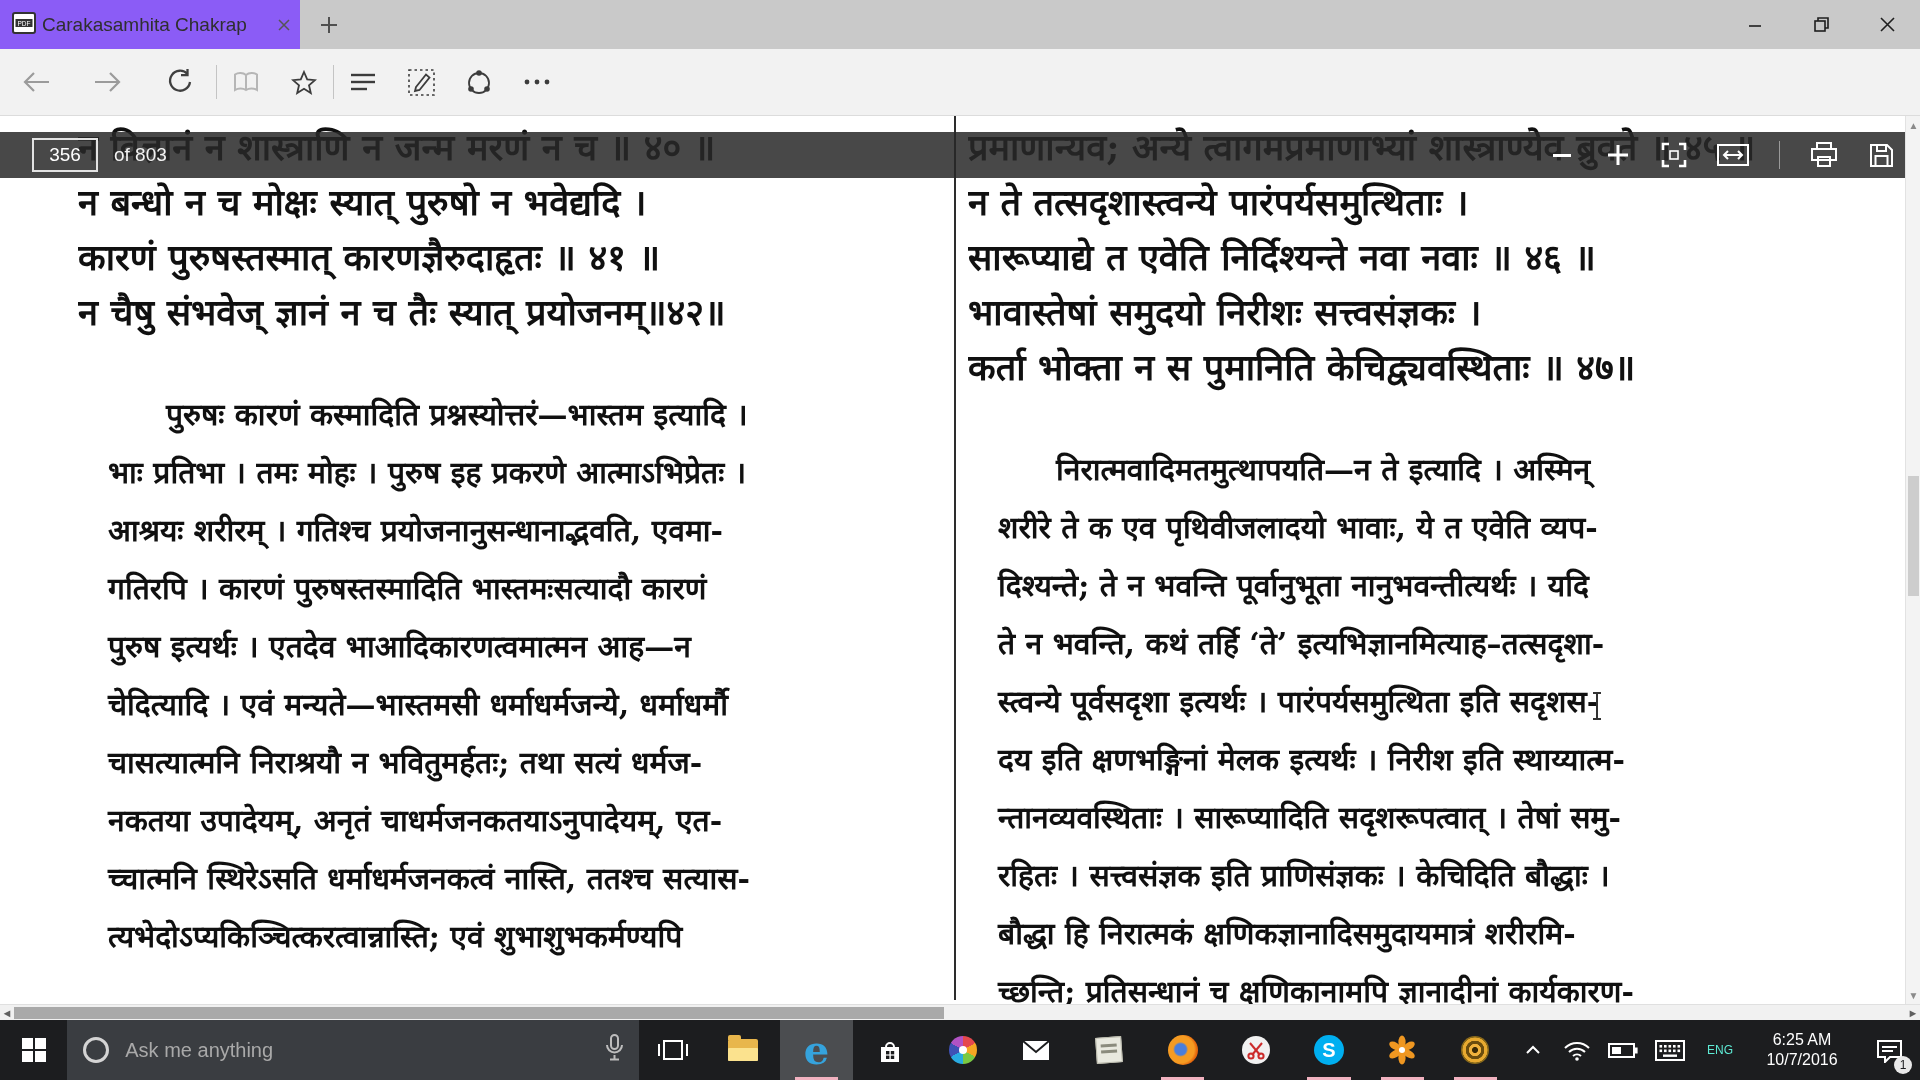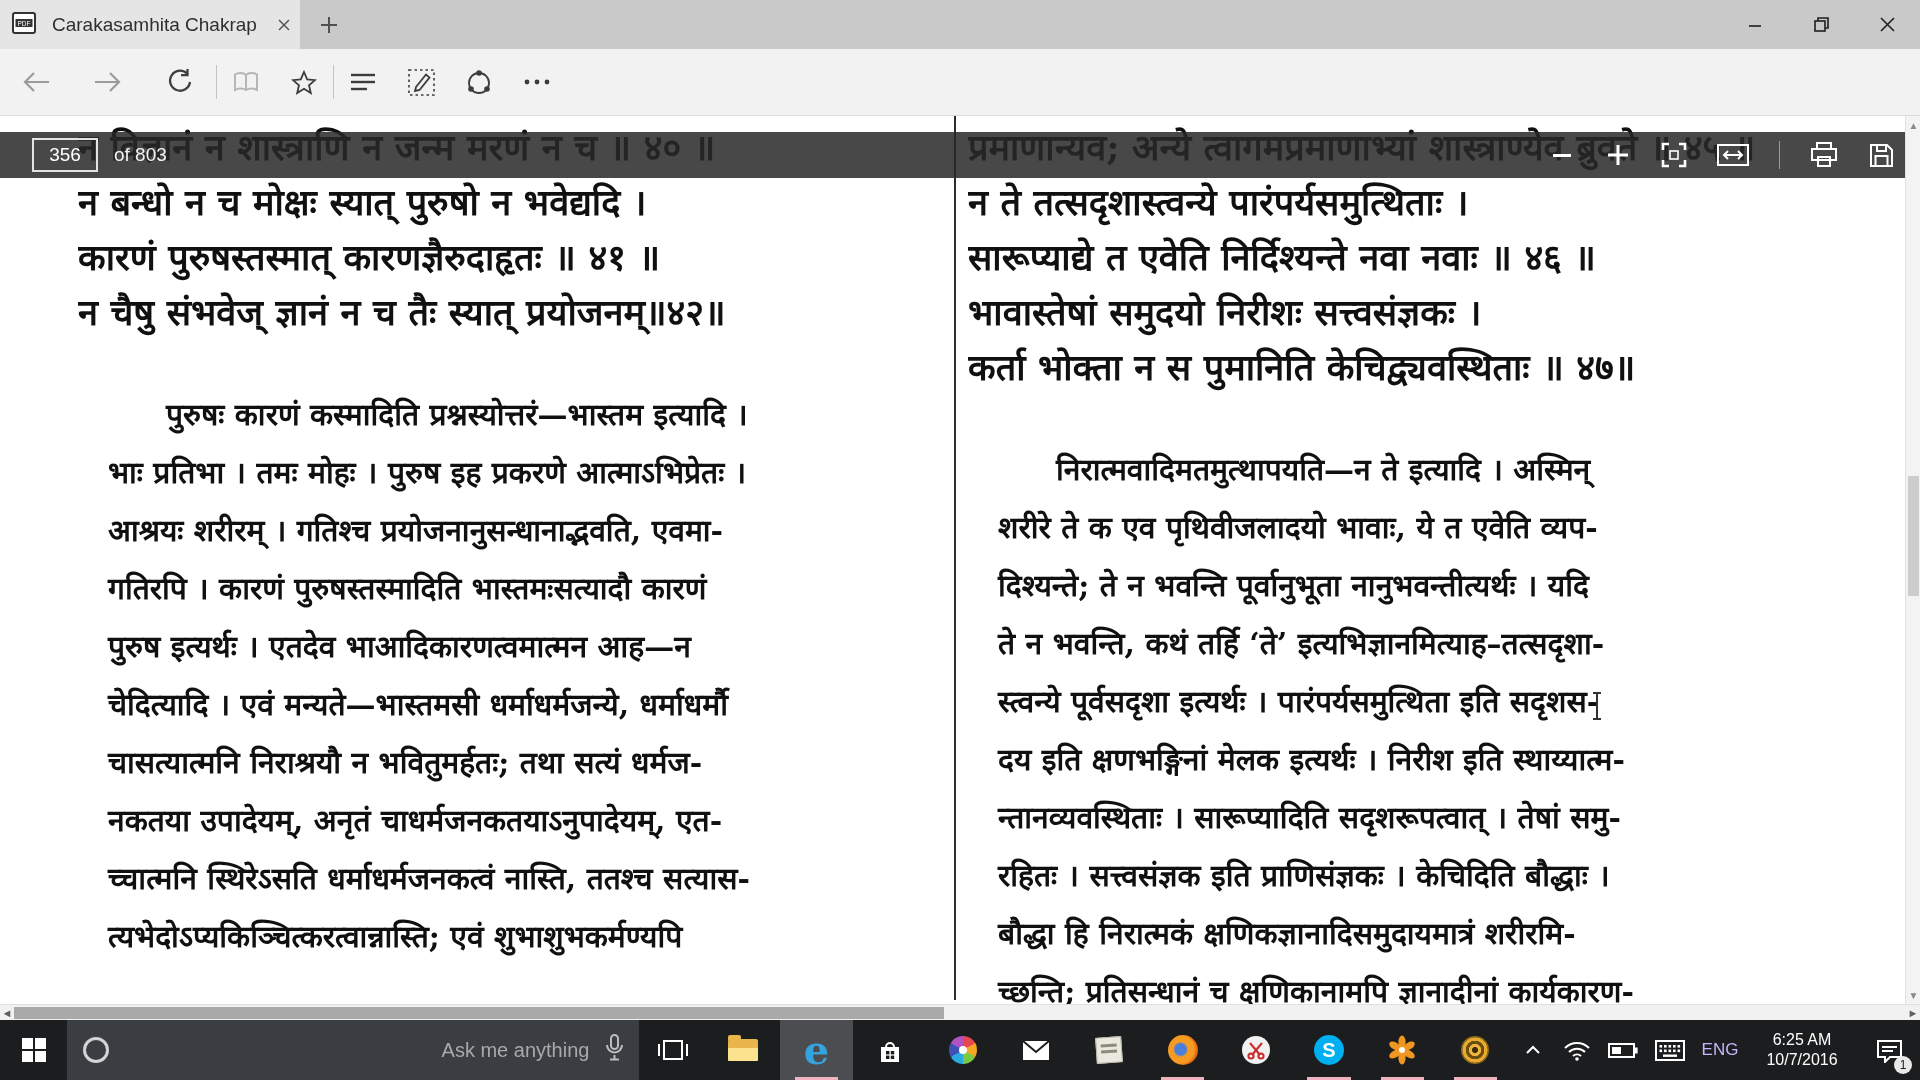--- a/index.html
+++ b/index.html
@@ -1,21 +1,21 @@
 <!DOCTYPE html>
 <html><head>
 <meta charset="utf-8">
 <style>
   * { box-sizing: border-box; margin: 0; padding: 0; }
   html,body { width:1920px; height:1080px; overflow:hidden;
     font-family:"Liberation Sans", sans-serif; background:#fff; }
 
   
   .titlebar { height:49px; background:#c9c9c9; display:flex; align-items:stretch; }
-  .tab { width:300px; background:#e5e5e5; display:flex; align-items:center; padding:0 10px 0 12px; gap:16px; }
+  .tab { width:300px; background:#8b5cf6; display:flex; align-items:center; padding:0 10px 0 12px; gap:6px; }
   .tab-title { flex:1; font-size:19px; color:#2f2f2f; white-space:nowrap; overflow:hidden; }
   .tab-close, .newtab { display:flex; align-items:center; justify-content:center; }
   .newtab { width:58px; }
   .win-controls { margin-left:auto; display:flex; }
   .win-btn { width:66px; display:flex; align-items:center; justify-content:center; }
 
   
   .addressbar { height:67px; background:#f2f2f2; display:flex; align-items:center; border-bottom:1px solid #dcdcdc; }
   .nav-btn { width:72px; display:flex; align-items:center; justify-content:center; }
   .vdiv { width:1px; height:34px; background:#c4c4c4; }
@@ -57,21 +57,21 @@
   .harrow { position:absolute; top:0; width:14px; height:16px; display:flex; align-items:center; justify-content:center; color:#606060; font-size:11px; }
 
   .ibeam { position:absolute; left:1596px; top:576px; width:2px; height:28px; background:#333; z-index:8; }
   .ibeam::before, .ibeam::after { content:""; position:absolute; left:-3px; width:8px; height:2px; background:#333; }
   .ibeam::before { top:0; } .ibeam::after { bottom:0; }
 
   
   .taskbar { height:60px; background:#1c1d1f; display:flex; align-items:stretch; color:#fff; }
   .tcell { width:68px; display:flex; align-items:center; justify-content:center; position:relative; }
   .appcell { width:74px; display:flex; align-items:center; justify-content:center; position:relative; }
-  .search { width:578px; background:#3a3d41; display:flex; align-items:center; padding:0 16px; gap:16px;text-align:right; }
+  .search { width:578px; background:#3a3d41; display:flex; align-items:center; padding:0 16px; gap:16px; }
   .search-text { flex:1; color:#a9a9a9; font-size:20px; white-space:nowrap; }
   .cortana-ring { width:26px; height:26px; border:3px solid #d4d4d4; border-radius:50%; }
   .runline { position:absolute; bottom:0; left:15px; right:15px; height:3px; background:#f1b2c0; }
   .edge-active { background:#4b4d50; }
   .edge-e { font-family:"DejaVu Serif",serif; font-weight:700; font-size:40px; color:#35a3dd; line-height:40px; }
   .skype-c { width:30px; height:30px; border-radius:50%; background:#00aff0; display:flex; align-items:center; justify-content:center; font-weight:700; font-size:20px; color:#fff; }
   .folder { position:relative; width:30px; height:22px; background:#e8b64c; border-radius:2px; }
   .folder::before { content:""; position:absolute; top:-4px; left:0; width:13px; height:5px; background:#e8b64c; border-radius:2px 2px 0 0; }
   .folder::after { content:""; position:absolute; bottom:0; left:0; width:30px; height:13px; background:#fbe28e; border-radius:1px; }
   .wheel { width:28px; height:28px; border-radius:50%;
@@ -79,21 +79,21 @@
   .wheel::after { content:""; position:absolute; left:10px; top:10px; width:8px; height:8px; border-radius:50%; background:#fff; }
   .notes { width:26px; height:26px; background:#e9e9df; border:1px solid #b9b9ab; transform:rotate(-4deg); position:relative; }
   .notes::after { content:""; position:absolute; left:4px; top:6px; width:16px; height:3px; background:#8b8b7d; box-shadow:0 6px 0 #8b8b7d; }
   .firefox { width:30px; height:30px; border-radius:50%;
     background:radial-gradient(circle at 42% 48%, #4a7edb 0 24%, #f59b22 32% 58%, #e3650c 70% 100%); }
   .snip { width:28px; height:28px; border-radius:50%; background:#f1f1f1; display:flex; align-items:center; justify-content:center; }
   .torch { width:28px; height:28px; border-radius:50%;
     background:radial-gradient(circle,#3a2a05 0 14%,#f0b23c 16% 30%,#6b4d0e 32% 46%,#e8aa30 48% 62%,#8a6a1a 64% 78%,#f5c96a 80% 100%); }
   .tray { margin-left:auto; display:flex; align-items:stretch; }
   .tray-cell { display:flex; align-items:center; justify-content:center; }
-  .lang { width:52px; font-size:17px; color:#c4b5fd; }
+  .lang { width:52px; font-size:12px; color:#5eead4; }
   .clock { width:112px; text-align:center; font-size:16px; line-height:20px; color:#fff; }
   .action { width:62px; position:relative; }
   .badge { position:absolute; right:8px; bottom:6px; width:18px; height:18px; border-radius:50%;
     background:#e9e9e9; color:#1c1d1f; font-size:12px; display:flex; align-items:center; justify-content:center; }
 </style>
 </head>
 <body>
 
 <div class="titlebar">
   <div class="tab">

